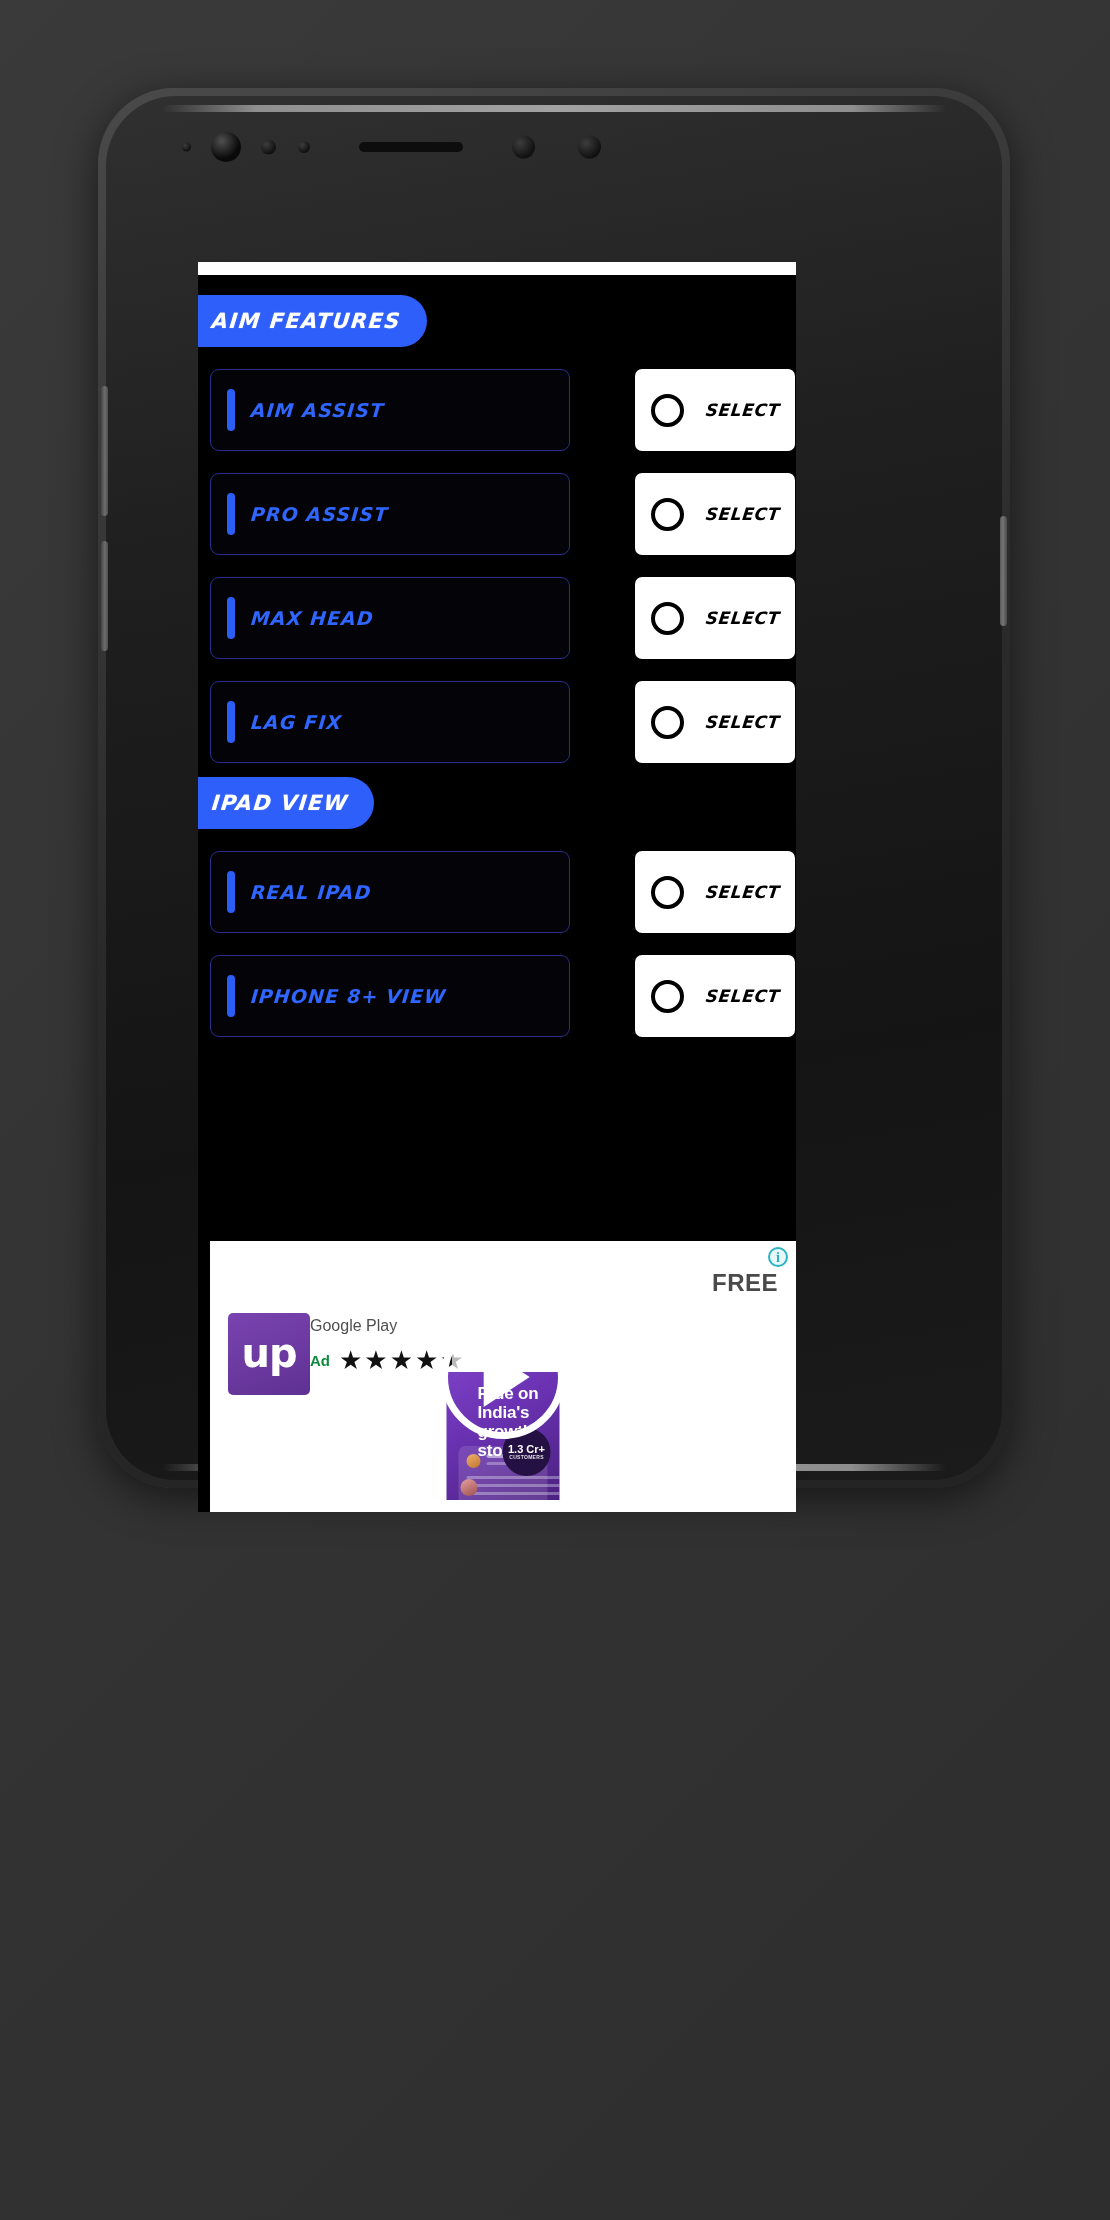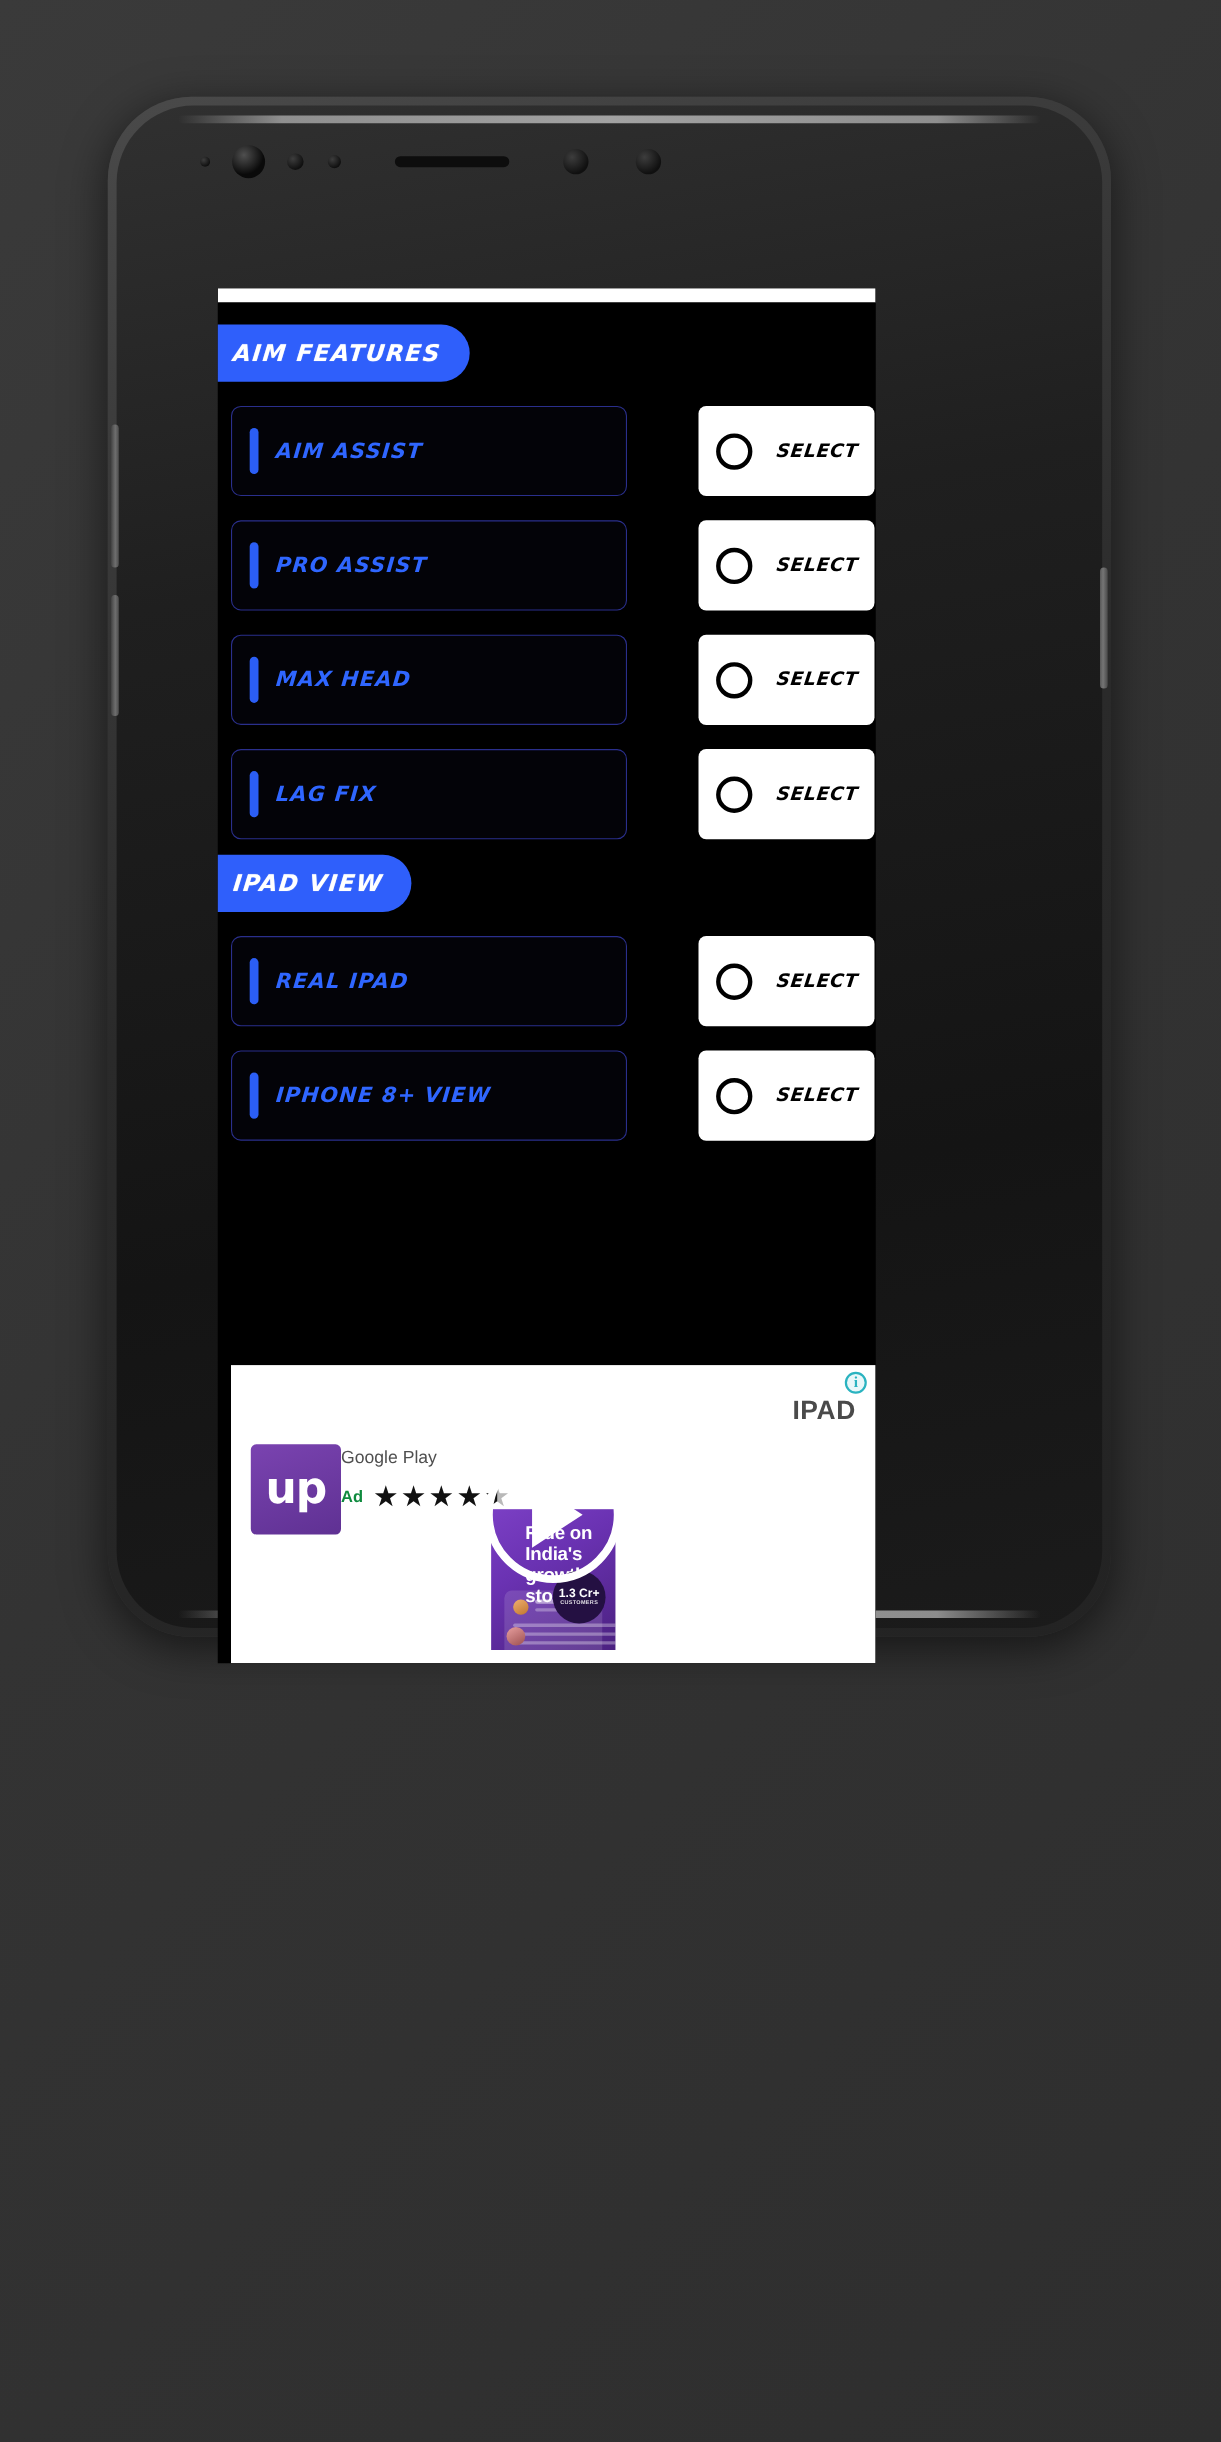--- a/index.html
+++ b/index.html
@@ -512,21 +512,21 @@
                 <span class="select-label">SELECT</span>
               </div>
             </div>
 
           </div>
 
           <div class="ad">
 
             <div class="ad-info">i</div>
 
-            <div class="ad-free">IPAD</div>
+            <div class="ad-free">FREE</div>
 
             <div class="ad-main">
               <div class="ad-icon">
                 <span class="wordmark">up</span>
               </div>
               <div class="ad-text">
                 <div class="ad-title-row">
                   <span class="ad-store">Google Play</span>
                 </div>
                 <div class="ad-rating-row">

